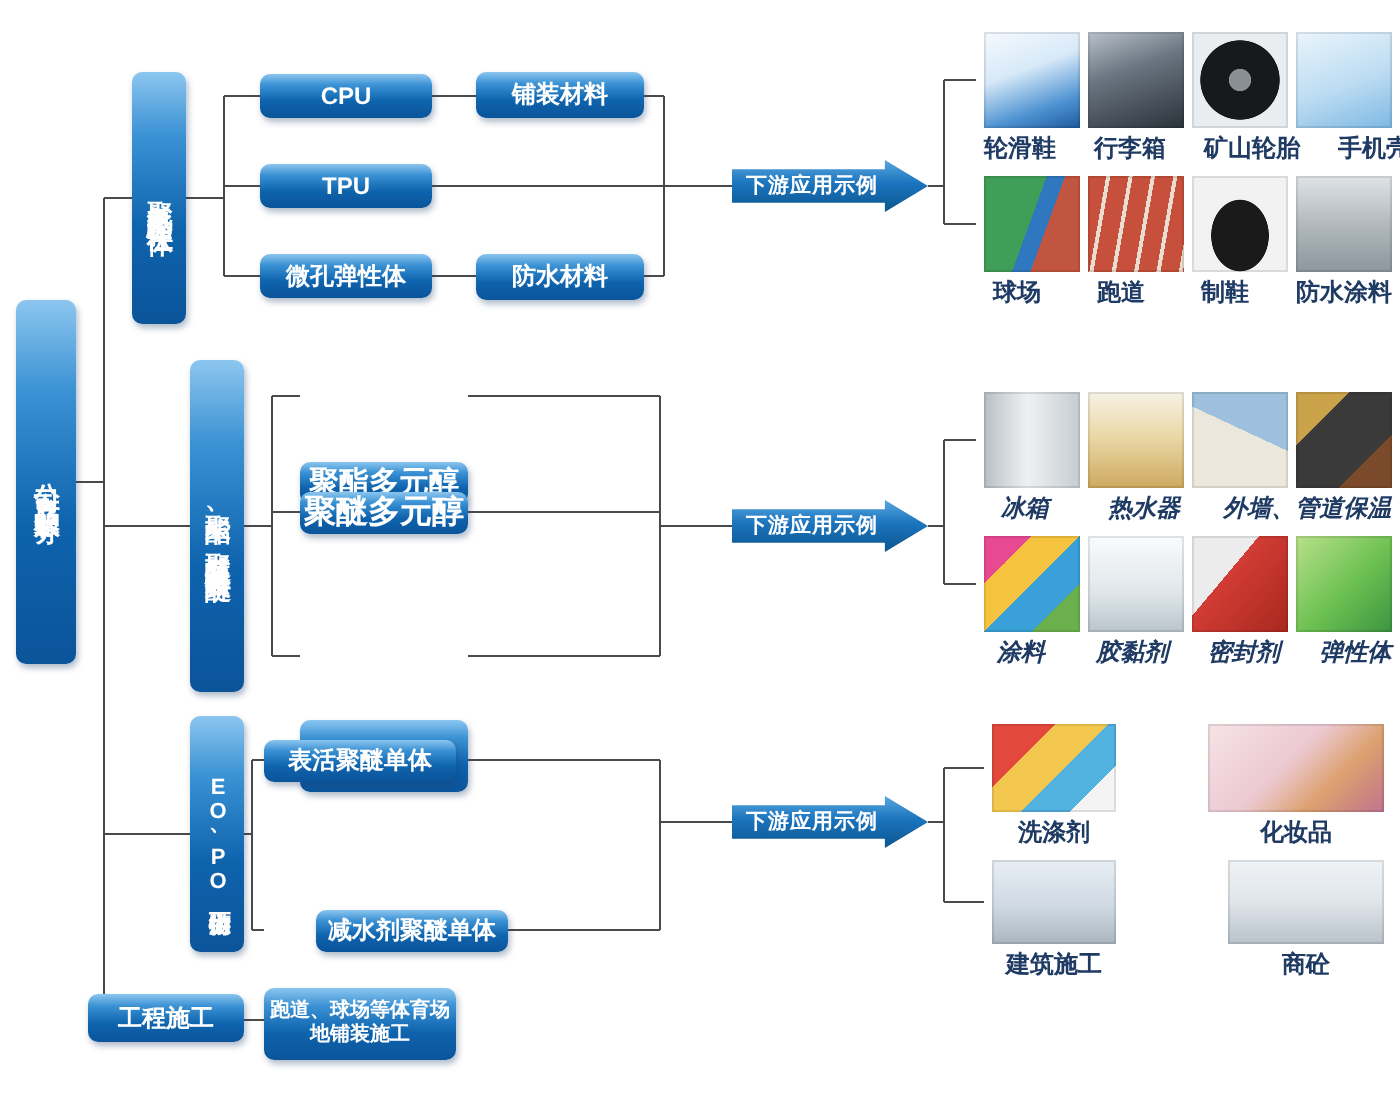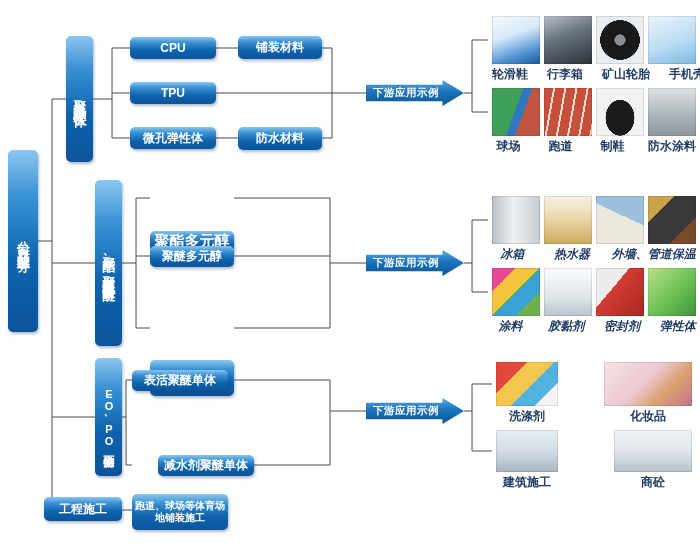--- a/index.html
+++ b/index.html
@@ -58,21 +58,21 @@
   <div class="node vert" style="left:95px;top:358px;width:27px;height:118px;font-size:11px;letter-spacing:0;">EO、PO下游衍生物</div>
 
   <div class="node" style="left:44px;top:497px;width:78px;height:24px;font-size:12px;">工程施工</div>
 
   <div class="node" style="left:130px;top:37px;width:86px;height:22px;font-size:12px;">CPU</div>
   <div class="node" style="left:130px;top:82px;width:86px;height:22px;font-size:12px;">TPU</div>
   <div class="node" style="left:130px;top:127px;width:86px;height:22px;font-size:12px;">微孔弹性体</div>
   <div class="node" style="left:238px;top:36px;width:84px;height:23px;font-size:12px;">铺装材料</div>
   <div class="node" style="left:238px;top:127px;width:84px;height:23px;font-size:12px;">防水材料</div>
   <div class="node" style="left:150px;top:188px;width:84px;height:21px;font-size:15px;margin-top:43px;">聚酯多元醇</div>
-  <div class="node" style="left:150px;top:246px;width:84px;height:21px;font-size:12px;">聚醚多元醇</div>
+  <div class="node" style="left:150px;top:246px;width:84px;height:21px;font-size:16px;">聚醚多元醇</div>
   <div class="node" style="left:150px;top:336px;width:84px;height:36px;font-size:12px;margin-top:24px;">组合聚醚</div>
   <div class="node" style="left:132px;top:370px;width:96px;height:21px;font-size:12px;">表活聚醚单体</div>
   <div class="node" style="left:132px;top:455px;width:96px;height:21px;font-size:12px;margin-left:26px;">减水剂聚醚单体</div>
   <div class="node" style="left:132px;top:494px;width:96px;height:36px;font-size:10px;line-height:1.25;padding:2px;">跑道、球场等体育场地铺装施工</div>
 
   <div class="blockarrow" style="left:366px;top:80px;width:98px;height:26px;">
     <span>下游应用示例</span>
   </div>
   <div class="blockarrow" style="left:366px;top:250px;width:98px;height:26px;">
     <span>下游应用示例</span>

